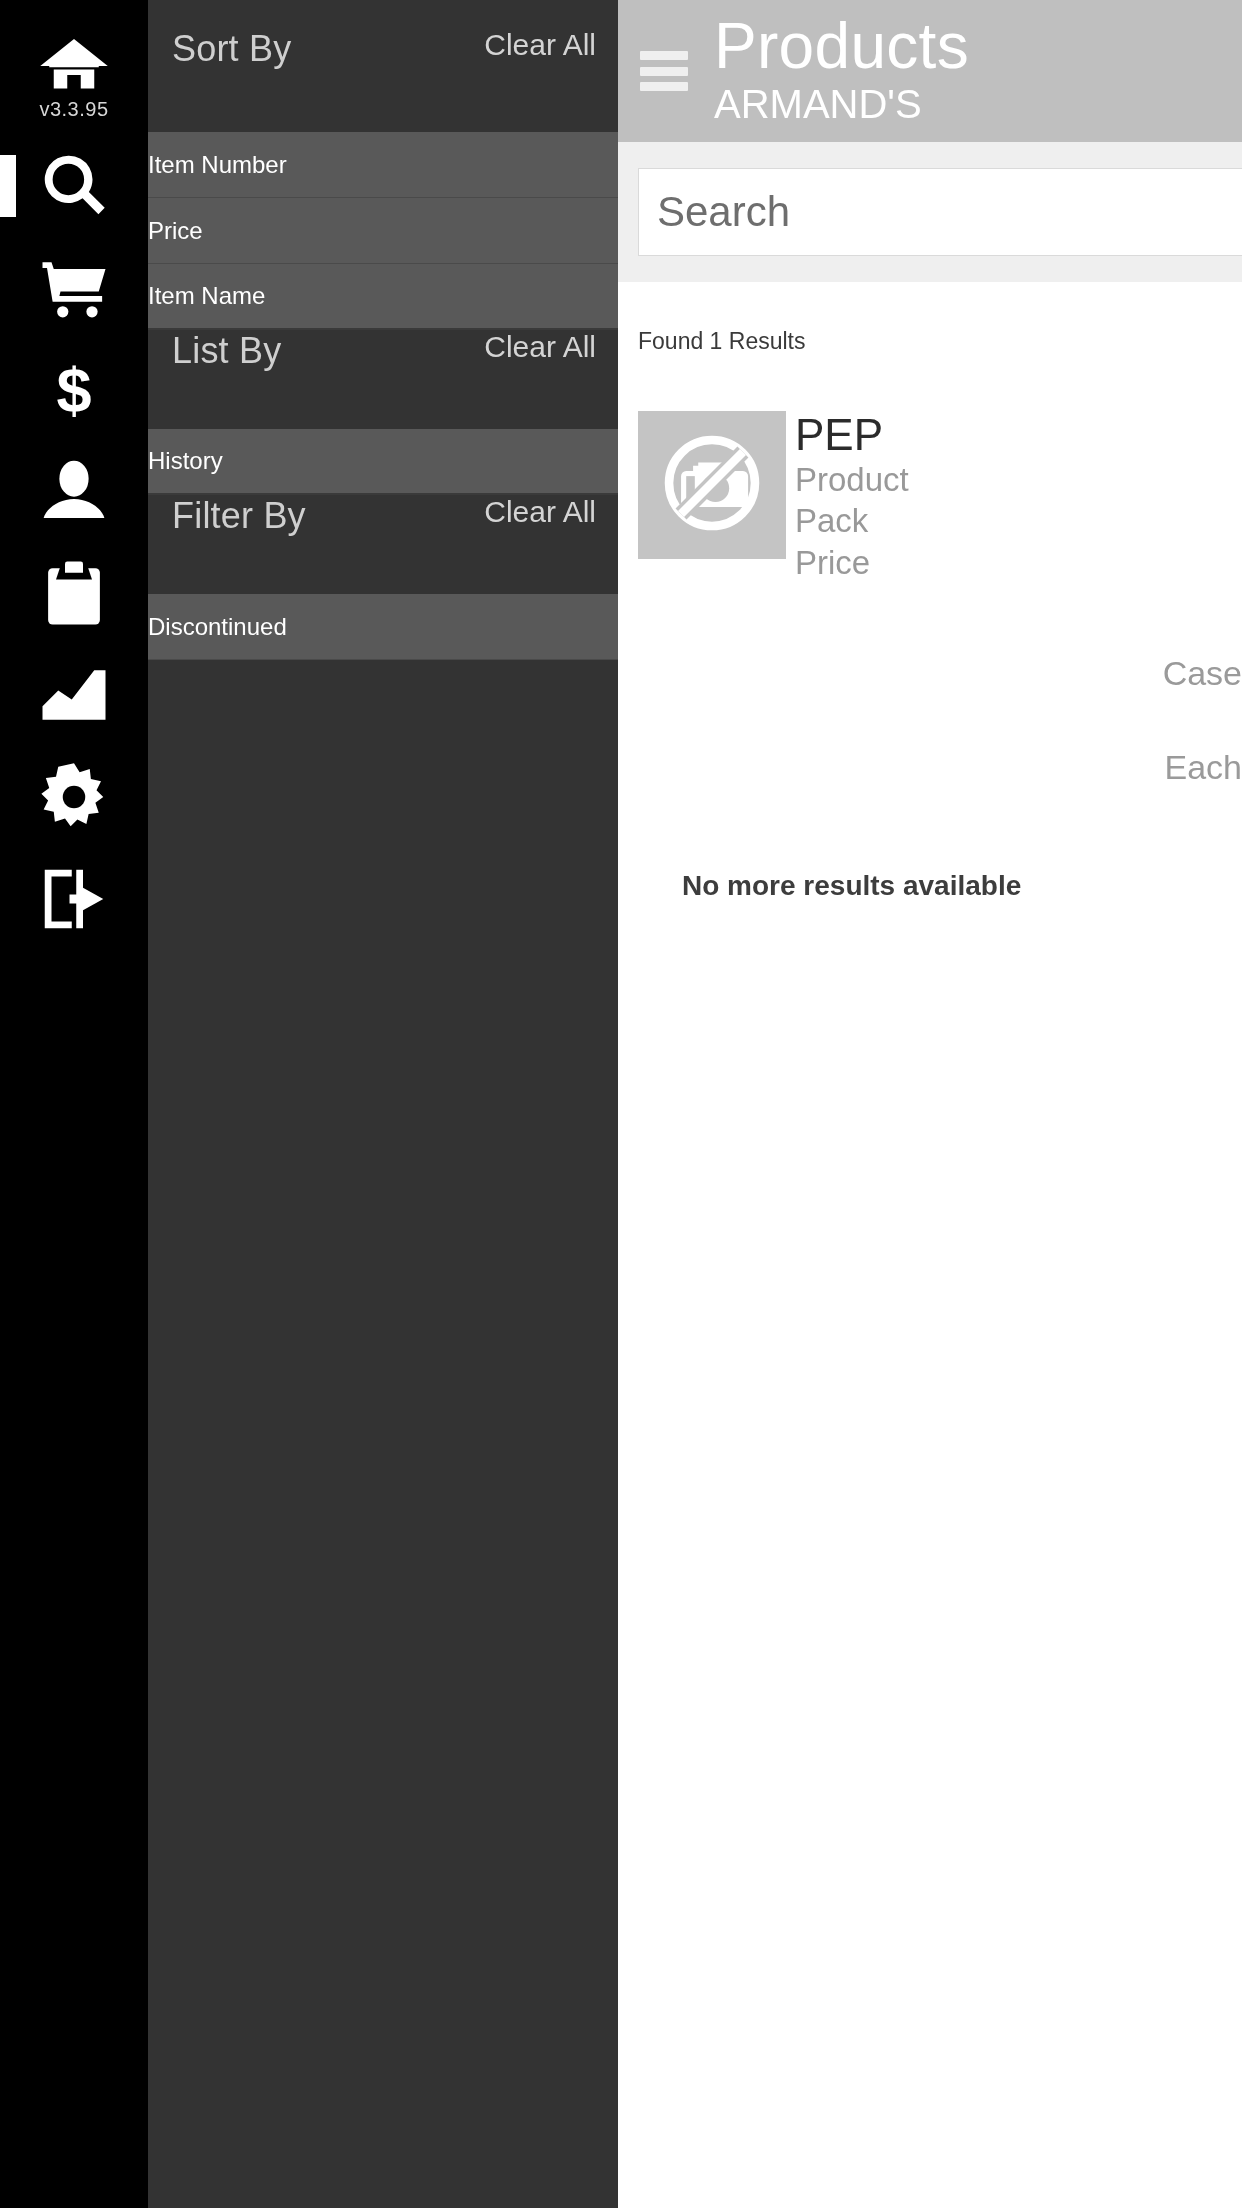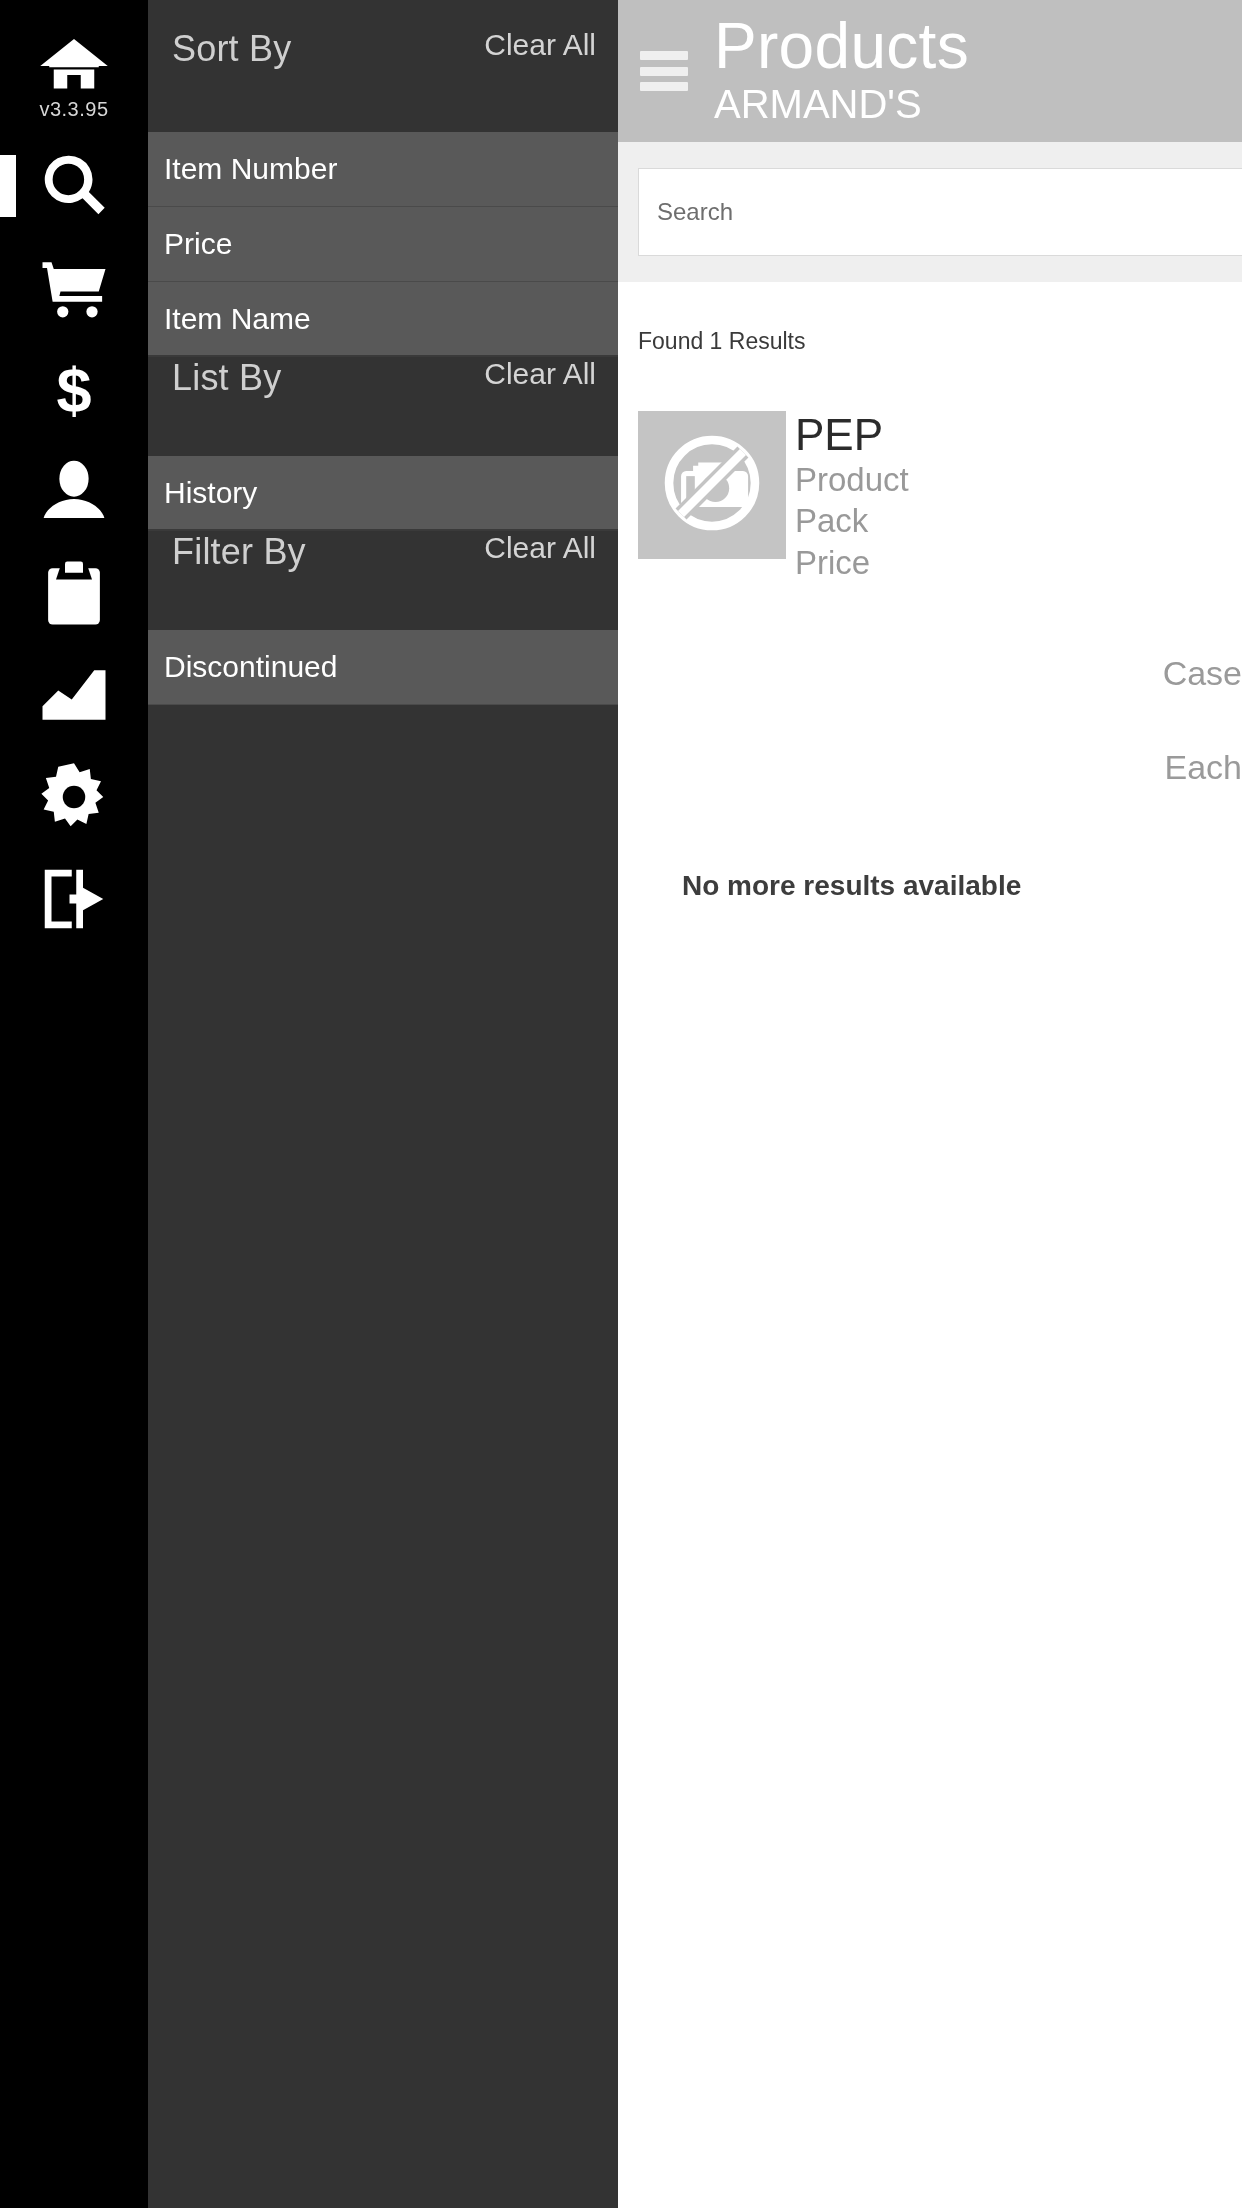--- a/index.html
+++ b/index.html
@@ -42,22 +42,22 @@
     background:#333333; color:#c9c9c9;
     height:99px; display:flex; 
     justify-content:space-between;
     padding:0 22px 0 24px;
   }
   .grp-head.tall { height:132px; padding-top:28px; }
   .grp-title { font-size:36px; font-weight:400; color:#cfcfcf;
     letter-spacing:.2px; }
   .grp-clear { font-size:30px; font-weight:400; color:#d4d4d4; }
   .grp-item {
-    background:#595959; color:#ffffff; font-size:30px;
-    height:75px; display:flex; align-items:center; padding-left:16px;
+    background:#595959; color:#ffffff; font-size:24px;
+    height:66px; display:flex; align-items:center; padding-left:0;
     border-bottom:1px solid #4a4a4a;
   }
   .grp-item.sep-dark { border-bottom:2px solid #3a3a3a; }
   .drawer-fill { background:#333333; flex:1; }
   .drawer-body { display:flex; flex-direction:column; height:100%; }
 
   
   .content {
     flex:1; background:#0ea5e9; position:relative;
     display:flex; flex-direction:column; overflow:hidden;
@@ -78,21 +78,21 @@
     line-height:1.2; margin-top:2px; }
 
   .search-wrap {
     background:#efefef; padding:26px 0 26px 20px; flex:0 0 auto;
   }
   .search-box {
     background:#ffffff; border:1px solid #dadada; height:88px;
     display:flex; align-items:center; padding-left:18px;
     width:860px;
   }
-  .search-box .ph { font-size:24px; color:#6e6e6e; }
+  .search-box .ph { font-size:42px; color:#6e6e6e; }
 
   .results-area { flex:1; background:#fff; padding-top:46px;
     position:relative; }
   .results-count { font-size:23px; color:#3a3a3a; padding-left:20px; }
 
   .card { display:flex; margin-top:56px; padding-left:20px; gap:9px; }
   .thumb {
     width:148px; height:148px; flex:0 0 148px; background:#c4c4c4;
     display:flex; align-items:center; justify-content:center;
   }

